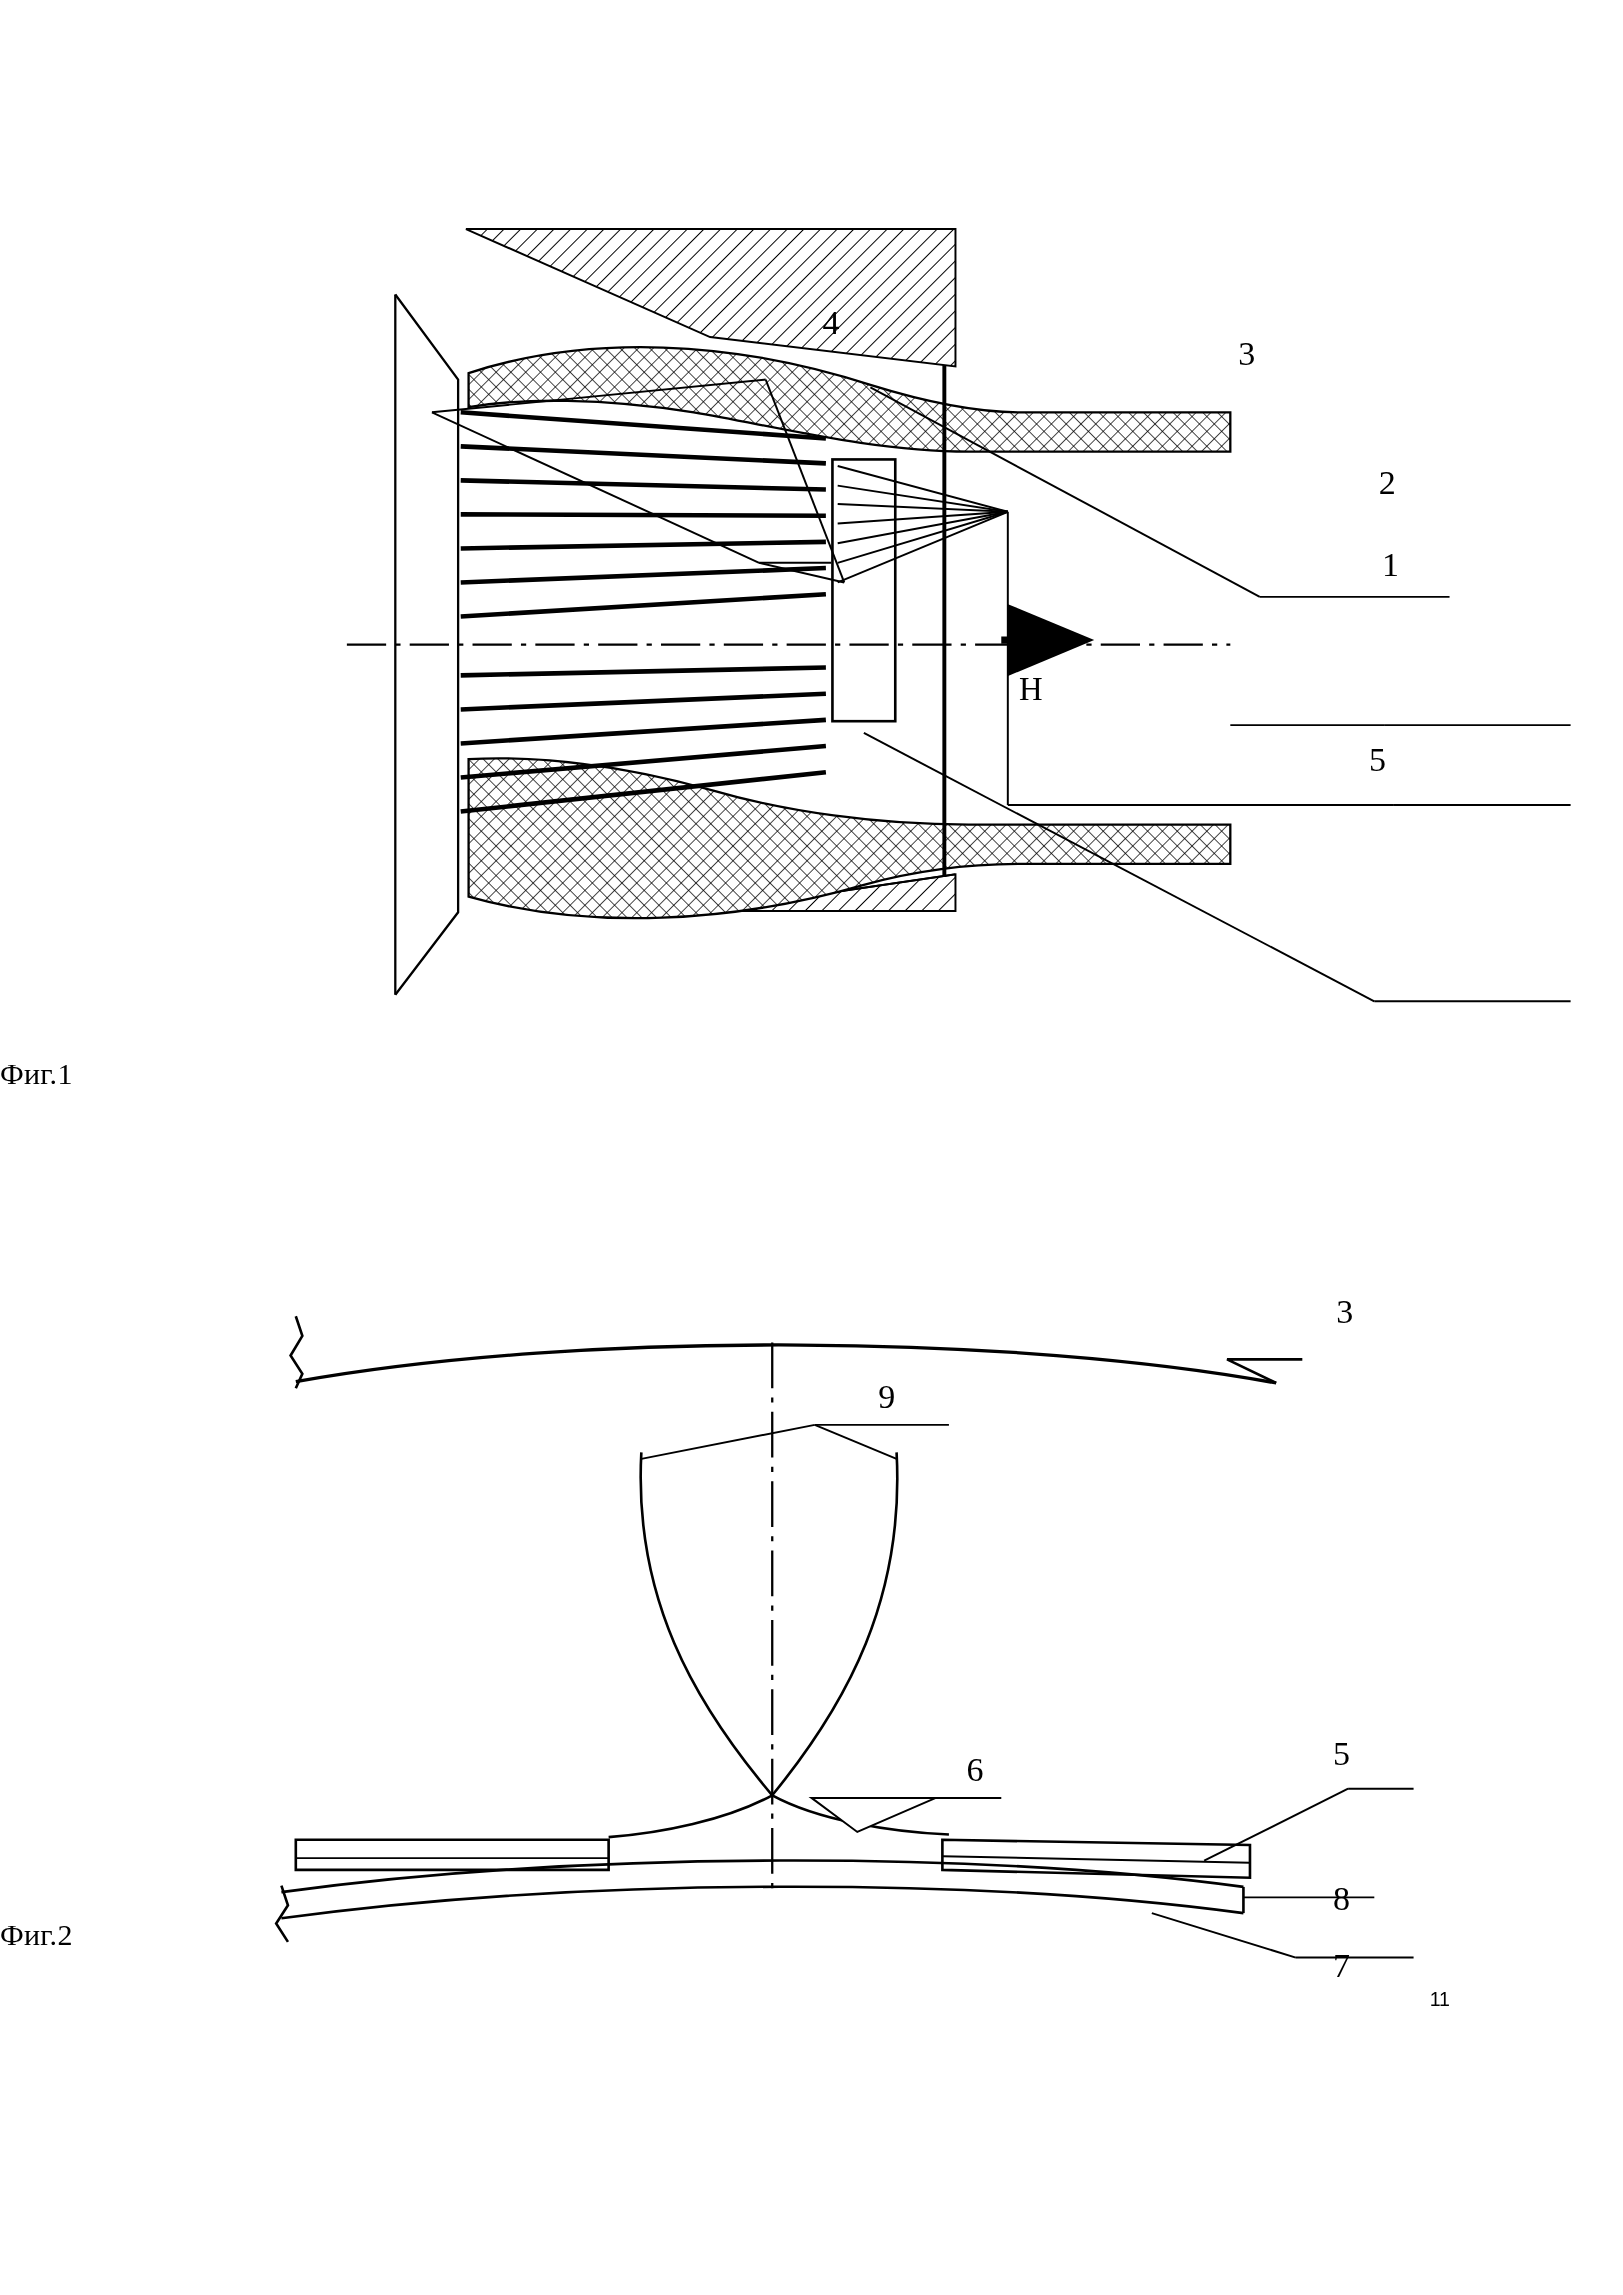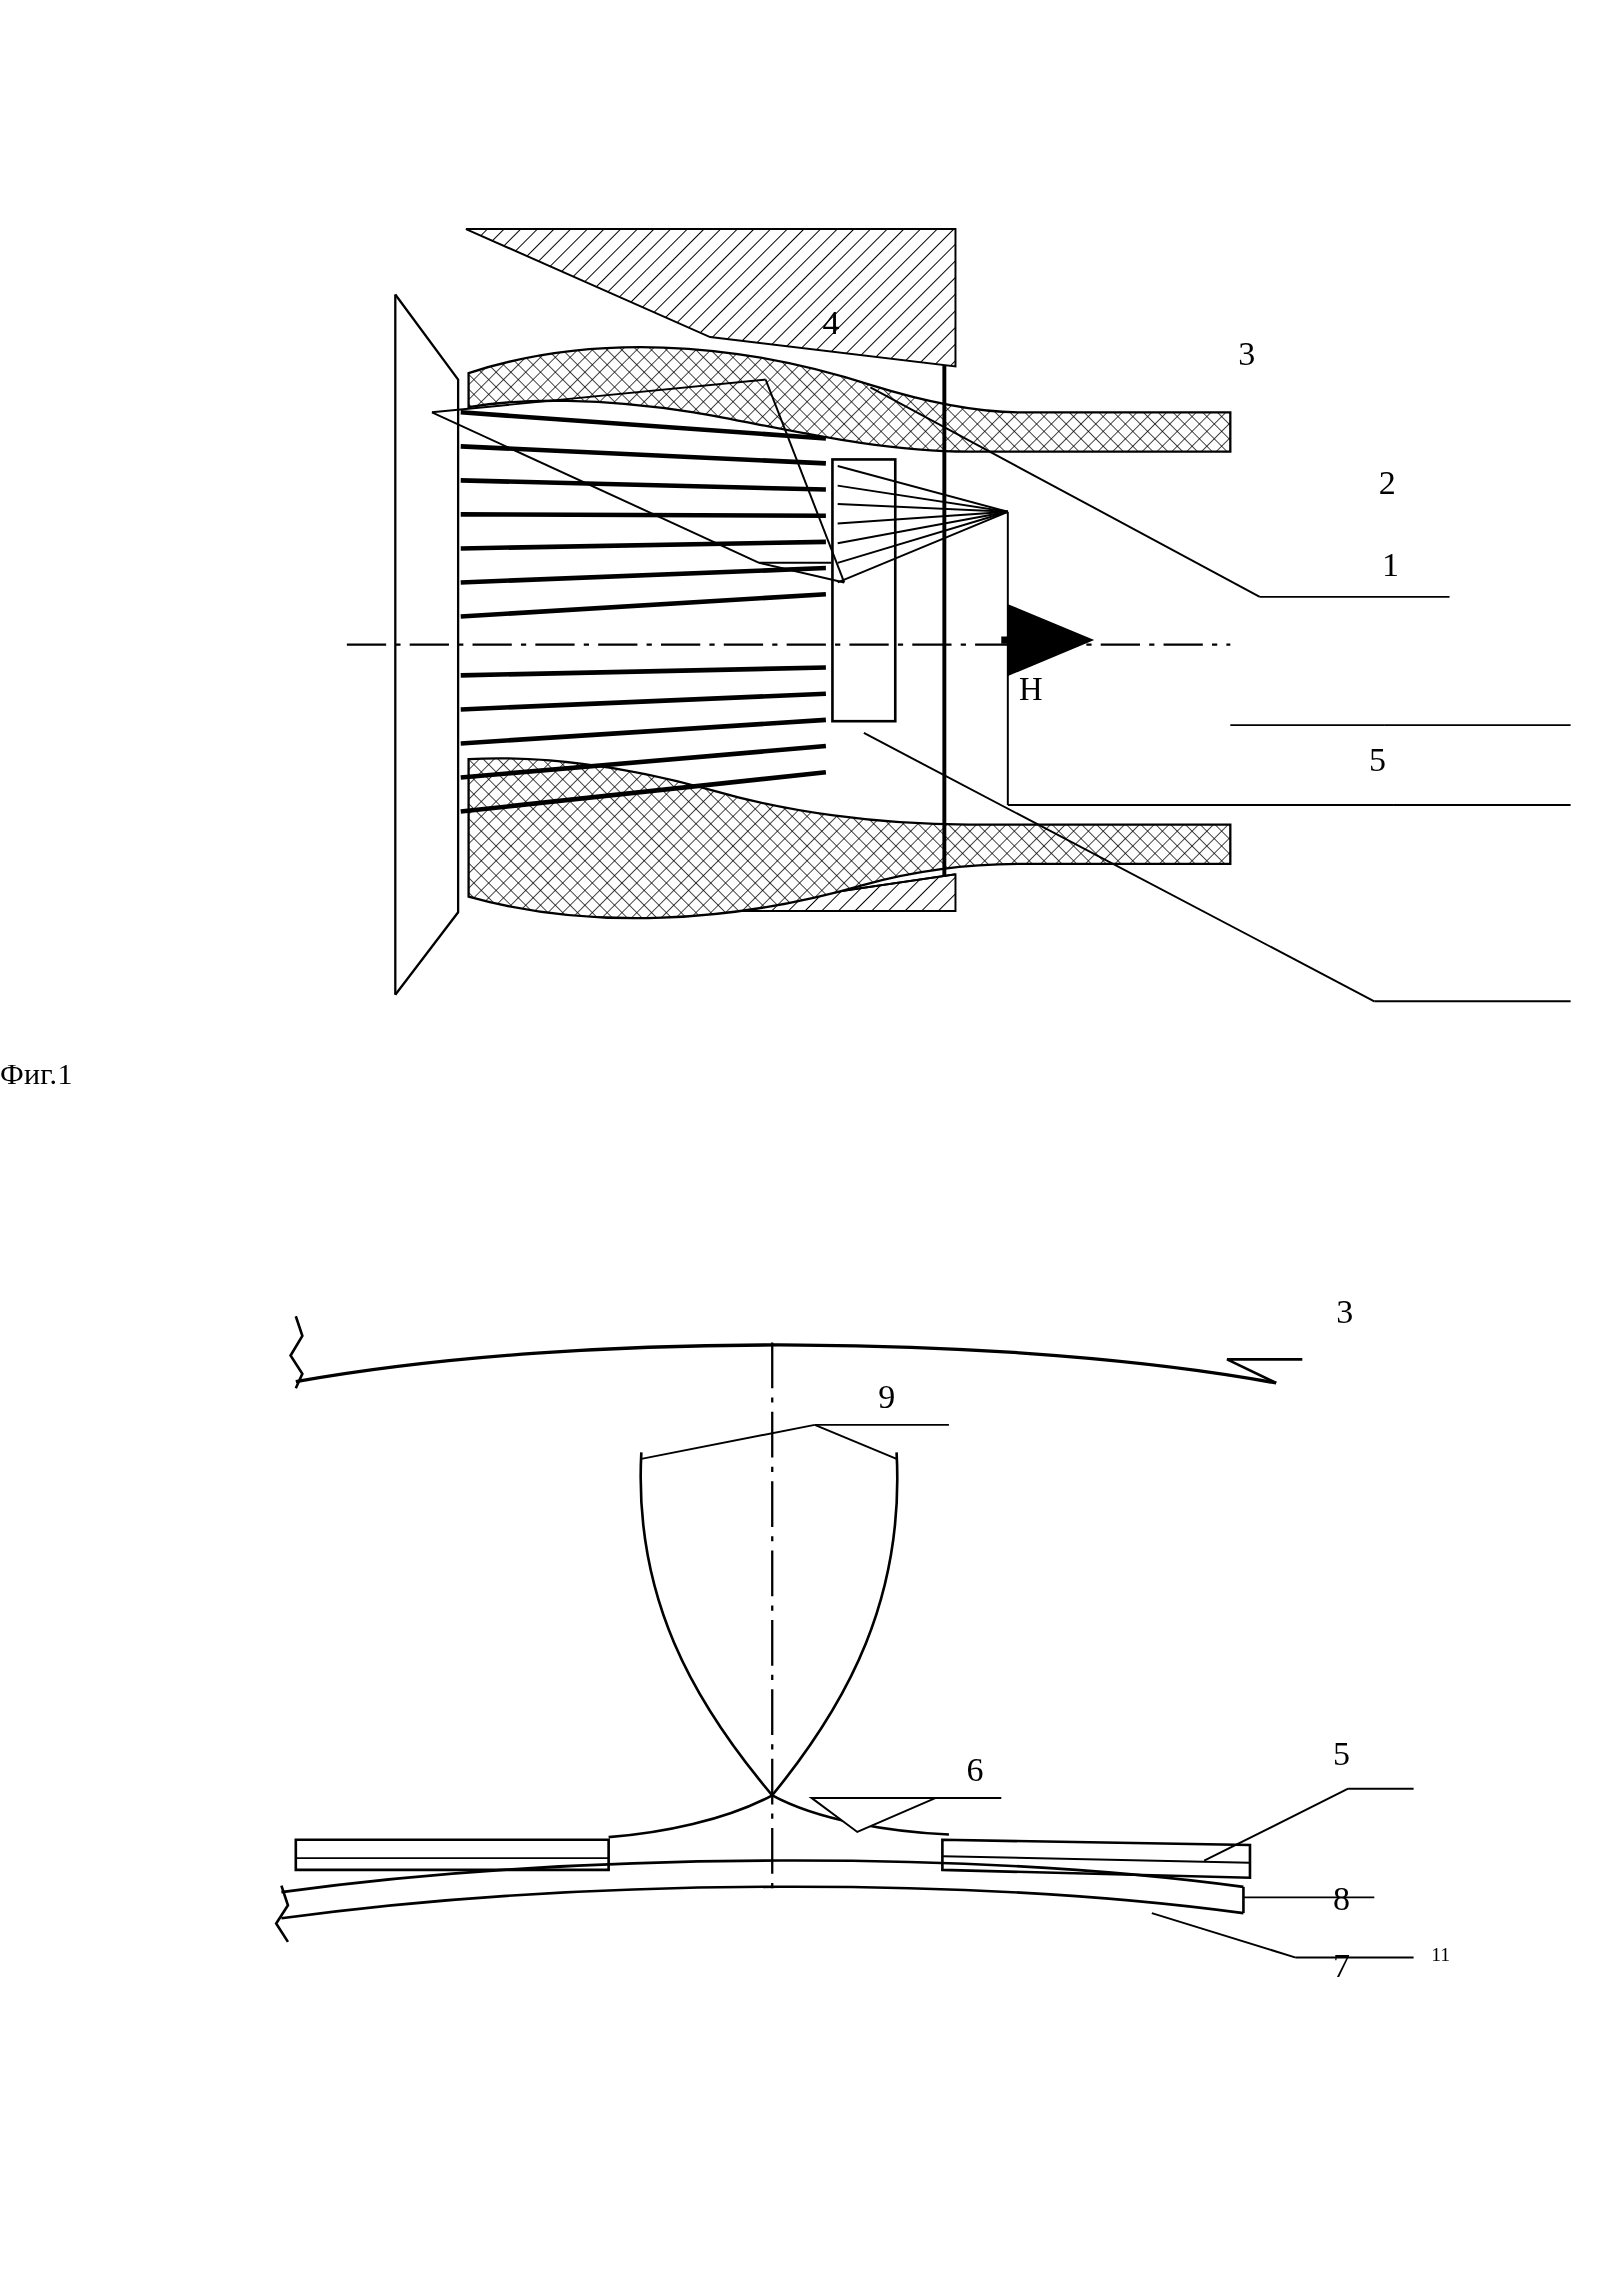--- a/index.html
+++ b/index.html
@@ -37,23 +37,23 @@
     font-size: 30px;
     font-family: "Liberation Serif", serif;
     letter-spacing: 0.3px;
   }
   #fig1-caption { top: 1057px; }
   #fig2-caption { top: 1918px; }
 
   .page-number {
     position: absolute;
     right: 173px;
-    top: 1944px;
+    top: 1988px;
     font-size: 19.6px;
-    font-family: Liberation Serif, serif;
+    font-family: Liberation Sans, sans-serif;
     text-align: center;
   }
 
   svg { display: block; }
   svg text {
     font-family: "Liberation Serif", serif;
     fill: #000000;
   }
   .lbl { font-size: 52px; }
   .lbl-h { font-size: 50px; }
@@ -241,16 +241,17 @@
 
       <text class="lbl" x="2055" y="140" text-anchor="middle">3</text>
       <text class="lbl" x="1355" y="270" text-anchor="middle">9</text>
       <text class="lbl" x="1490" y="840" text-anchor="middle">6</text>
       <text class="lbl" x="2050" y="815" text-anchor="middle">5</text>
       <text class="lbl" x="2050" y="1038" text-anchor="middle">8</text>
       <text class="lbl" x="2050" y="1140" text-anchor="middle">7</text>
     </svg>
   </div>
 
+  <div class="fig-caption" id="fig2-caption">Фиг.2</div>
 
   <div class="page-number">11</div>
 </div>
 
 
 </body></html>

